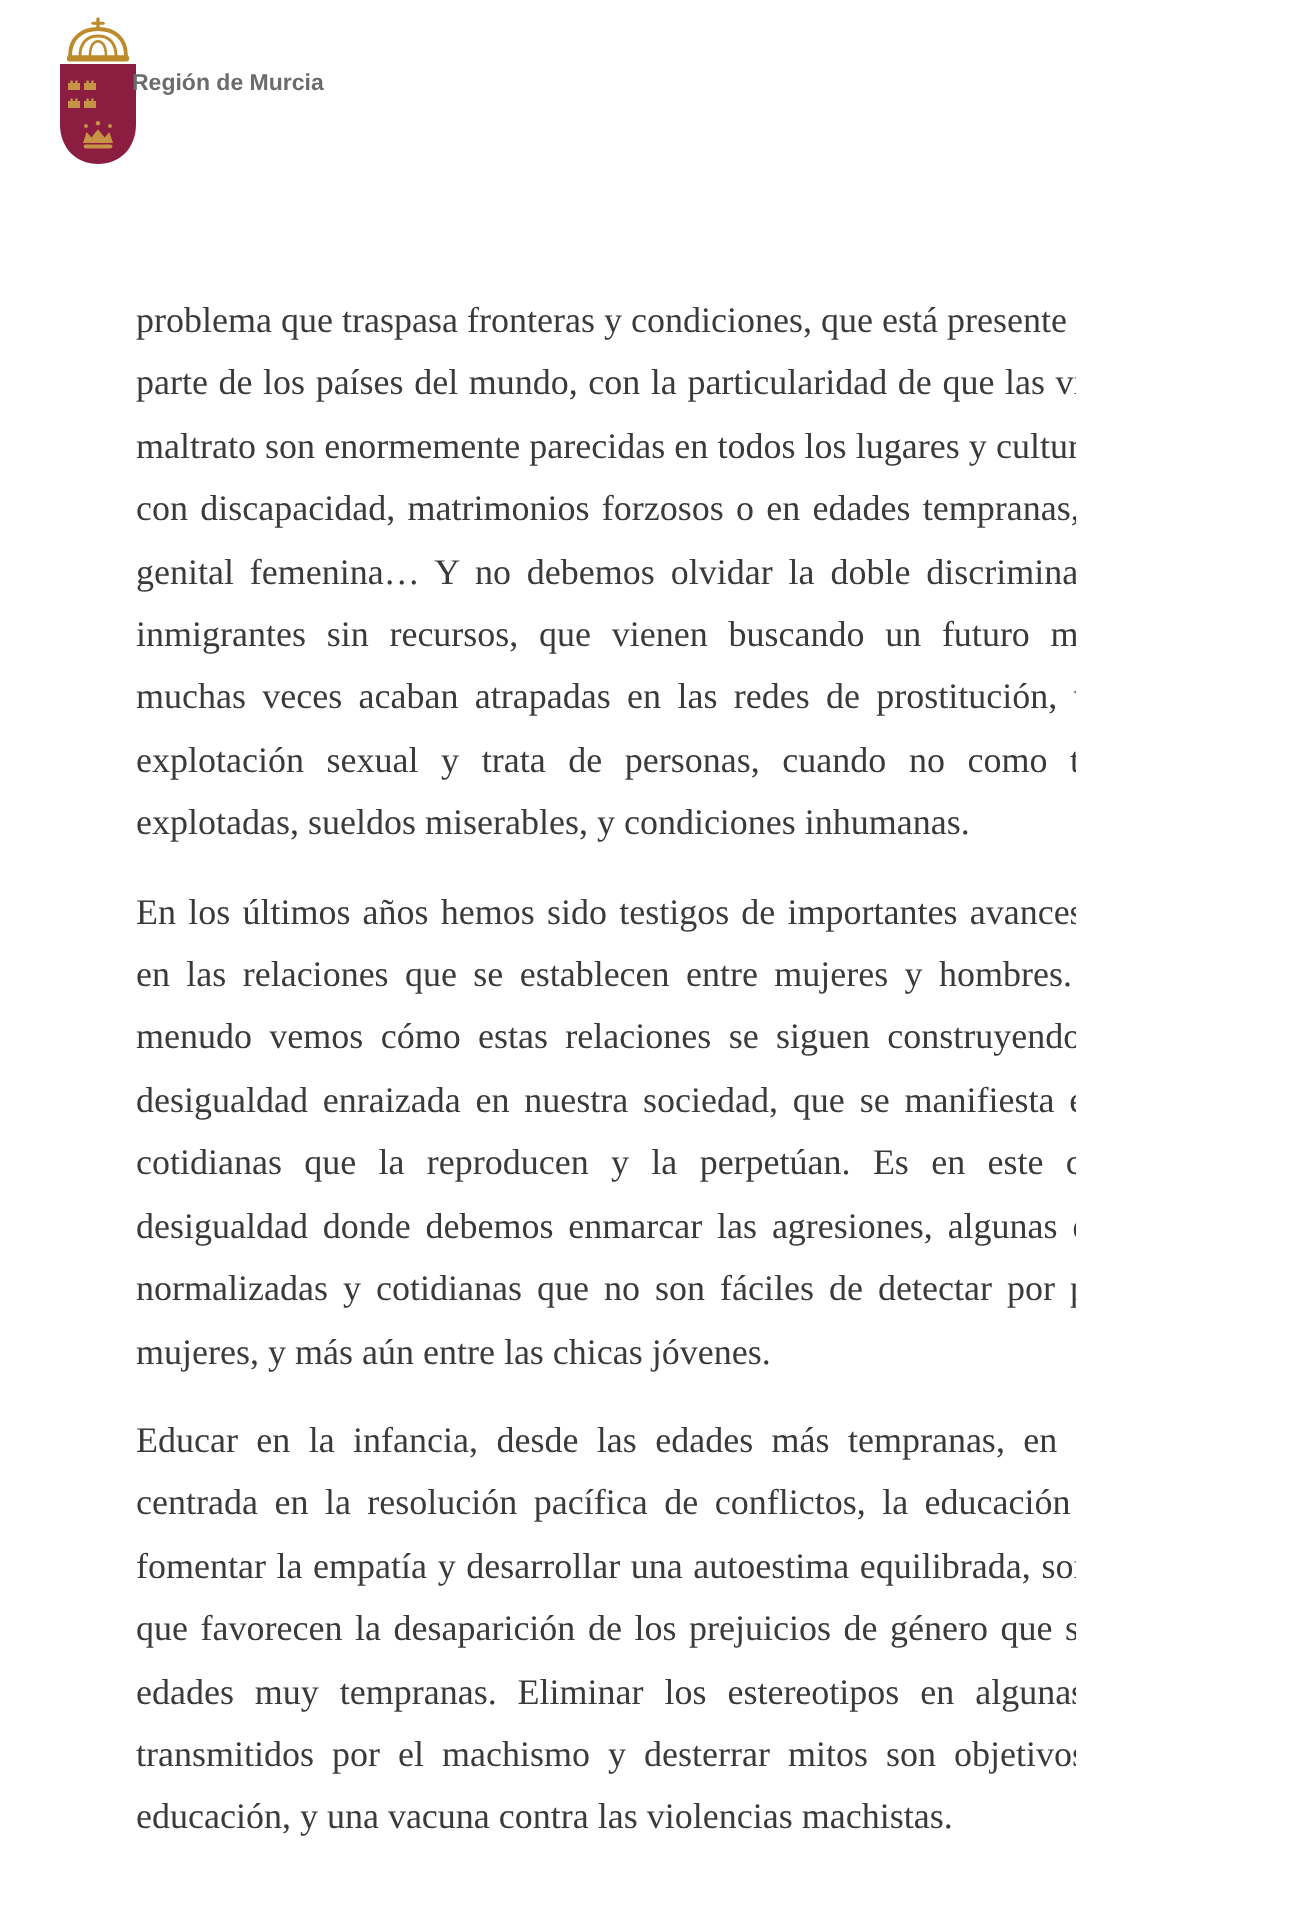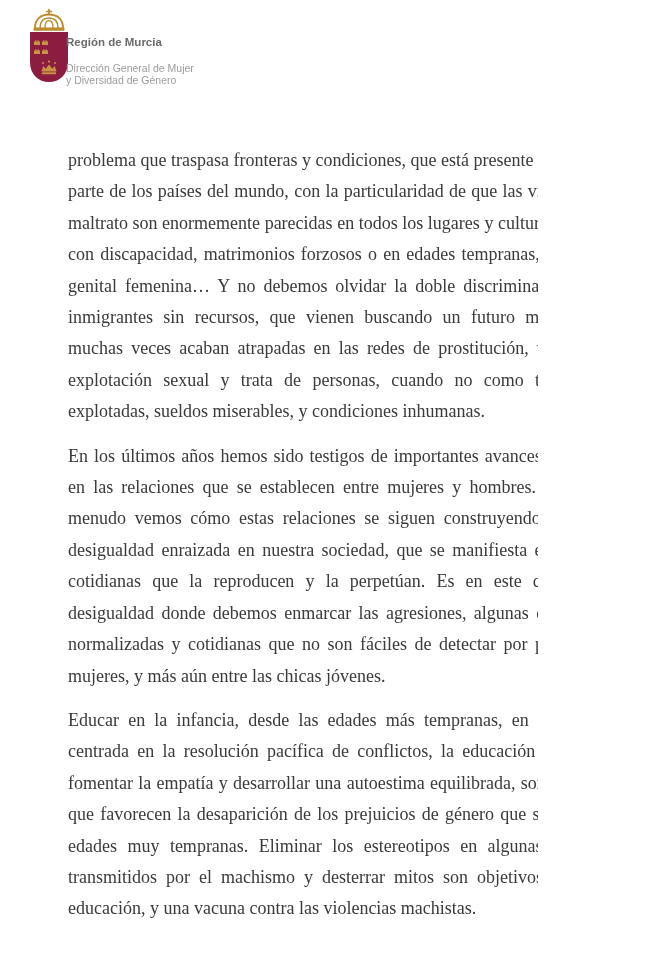--- a/index.html
+++ b/index.html
@@ -91,24 +91,20 @@
       <circle cx="17" cy="55" r="1"></circle>
       <circle cx="23" cy="53.6" r="1.1"></circle>
       <circle cx="29" cy="55" r="1"></circle>
       <path d="M15.5,63.5 L17.3,58 L19.7,60.8 L23,56.6 L26.3,60.8 L28.7,58 L30.5,63.5 Z"></path>
       <rect x="15.8" y="64.3" width="14.4" height="1.9" rx="0.9"></rect>
     </g>
   </svg>
 
   <div class="header-text">
     <div class="org-name">Región de Murcia</div>
-    <div class="division-block">
-      <p class="sub-line">Dirección General de Mujer</p>
-      <p class="sub-line">y Diversidad de Género</p>
-    </div>
   </div>
 
   <div class="content">
     <p>problema que traspasa fronteras y condiciones, que está presente en la mayor parte de los países del mundo, con la particularidad de que las vivencias del maltrato son enormemente parecidas en todos los lugares y culturas. Mujeres con discapacidad, matrimonios forzosos o en edades tempranas, mutilación genital femenina… Y no debemos olvidar la doble discriminación de las inmigrantes sin recursos, que vienen buscando un futuro mejor y que muchas veces acaban atrapadas en las redes de prostitución, víctimas de explotación sexual y trata de personas, cuando no como trabajadoras explotadas, sueldos miserables, y condiciones inhumanas.</p>
     <p>En los últimos años hemos sido testigos de importantes avances y cambios en las relaciones que se establecen entre mujeres y hombres. Aun así, a menudo vemos cómo estas relaciones se siguen construyendo sobre una desigualdad enraizada en nuestra sociedad, que se manifiesta en actitudes cotidianas que la reproducen y la perpetúan. Es en este contexto de desigualdad donde debemos enmarcar las agresiones, algunas de ellas tan normalizadas y cotidianas que no son fáciles de detectar por parte de las mujeres, y más aún entre las chicas jóvenes.</p>
     <p>Educar en la infancia, desde las edades más tempranas, en una cultura centrada en la resolución pacífica de conflictos, la educación emocional, fomentar la empatía y desarrollar una autoestima equilibrada, son principios que favorecen la desaparición de los prejuicios de género que se gestan en edades muy tempranas. Eliminar los estereotipos en algunas ocasiones transmitidos por el machismo y desterrar mitos son objetivos de la co-educación, y una vacuna contra las violencias machistas.</p>
   </div>
 
 </div>
 

